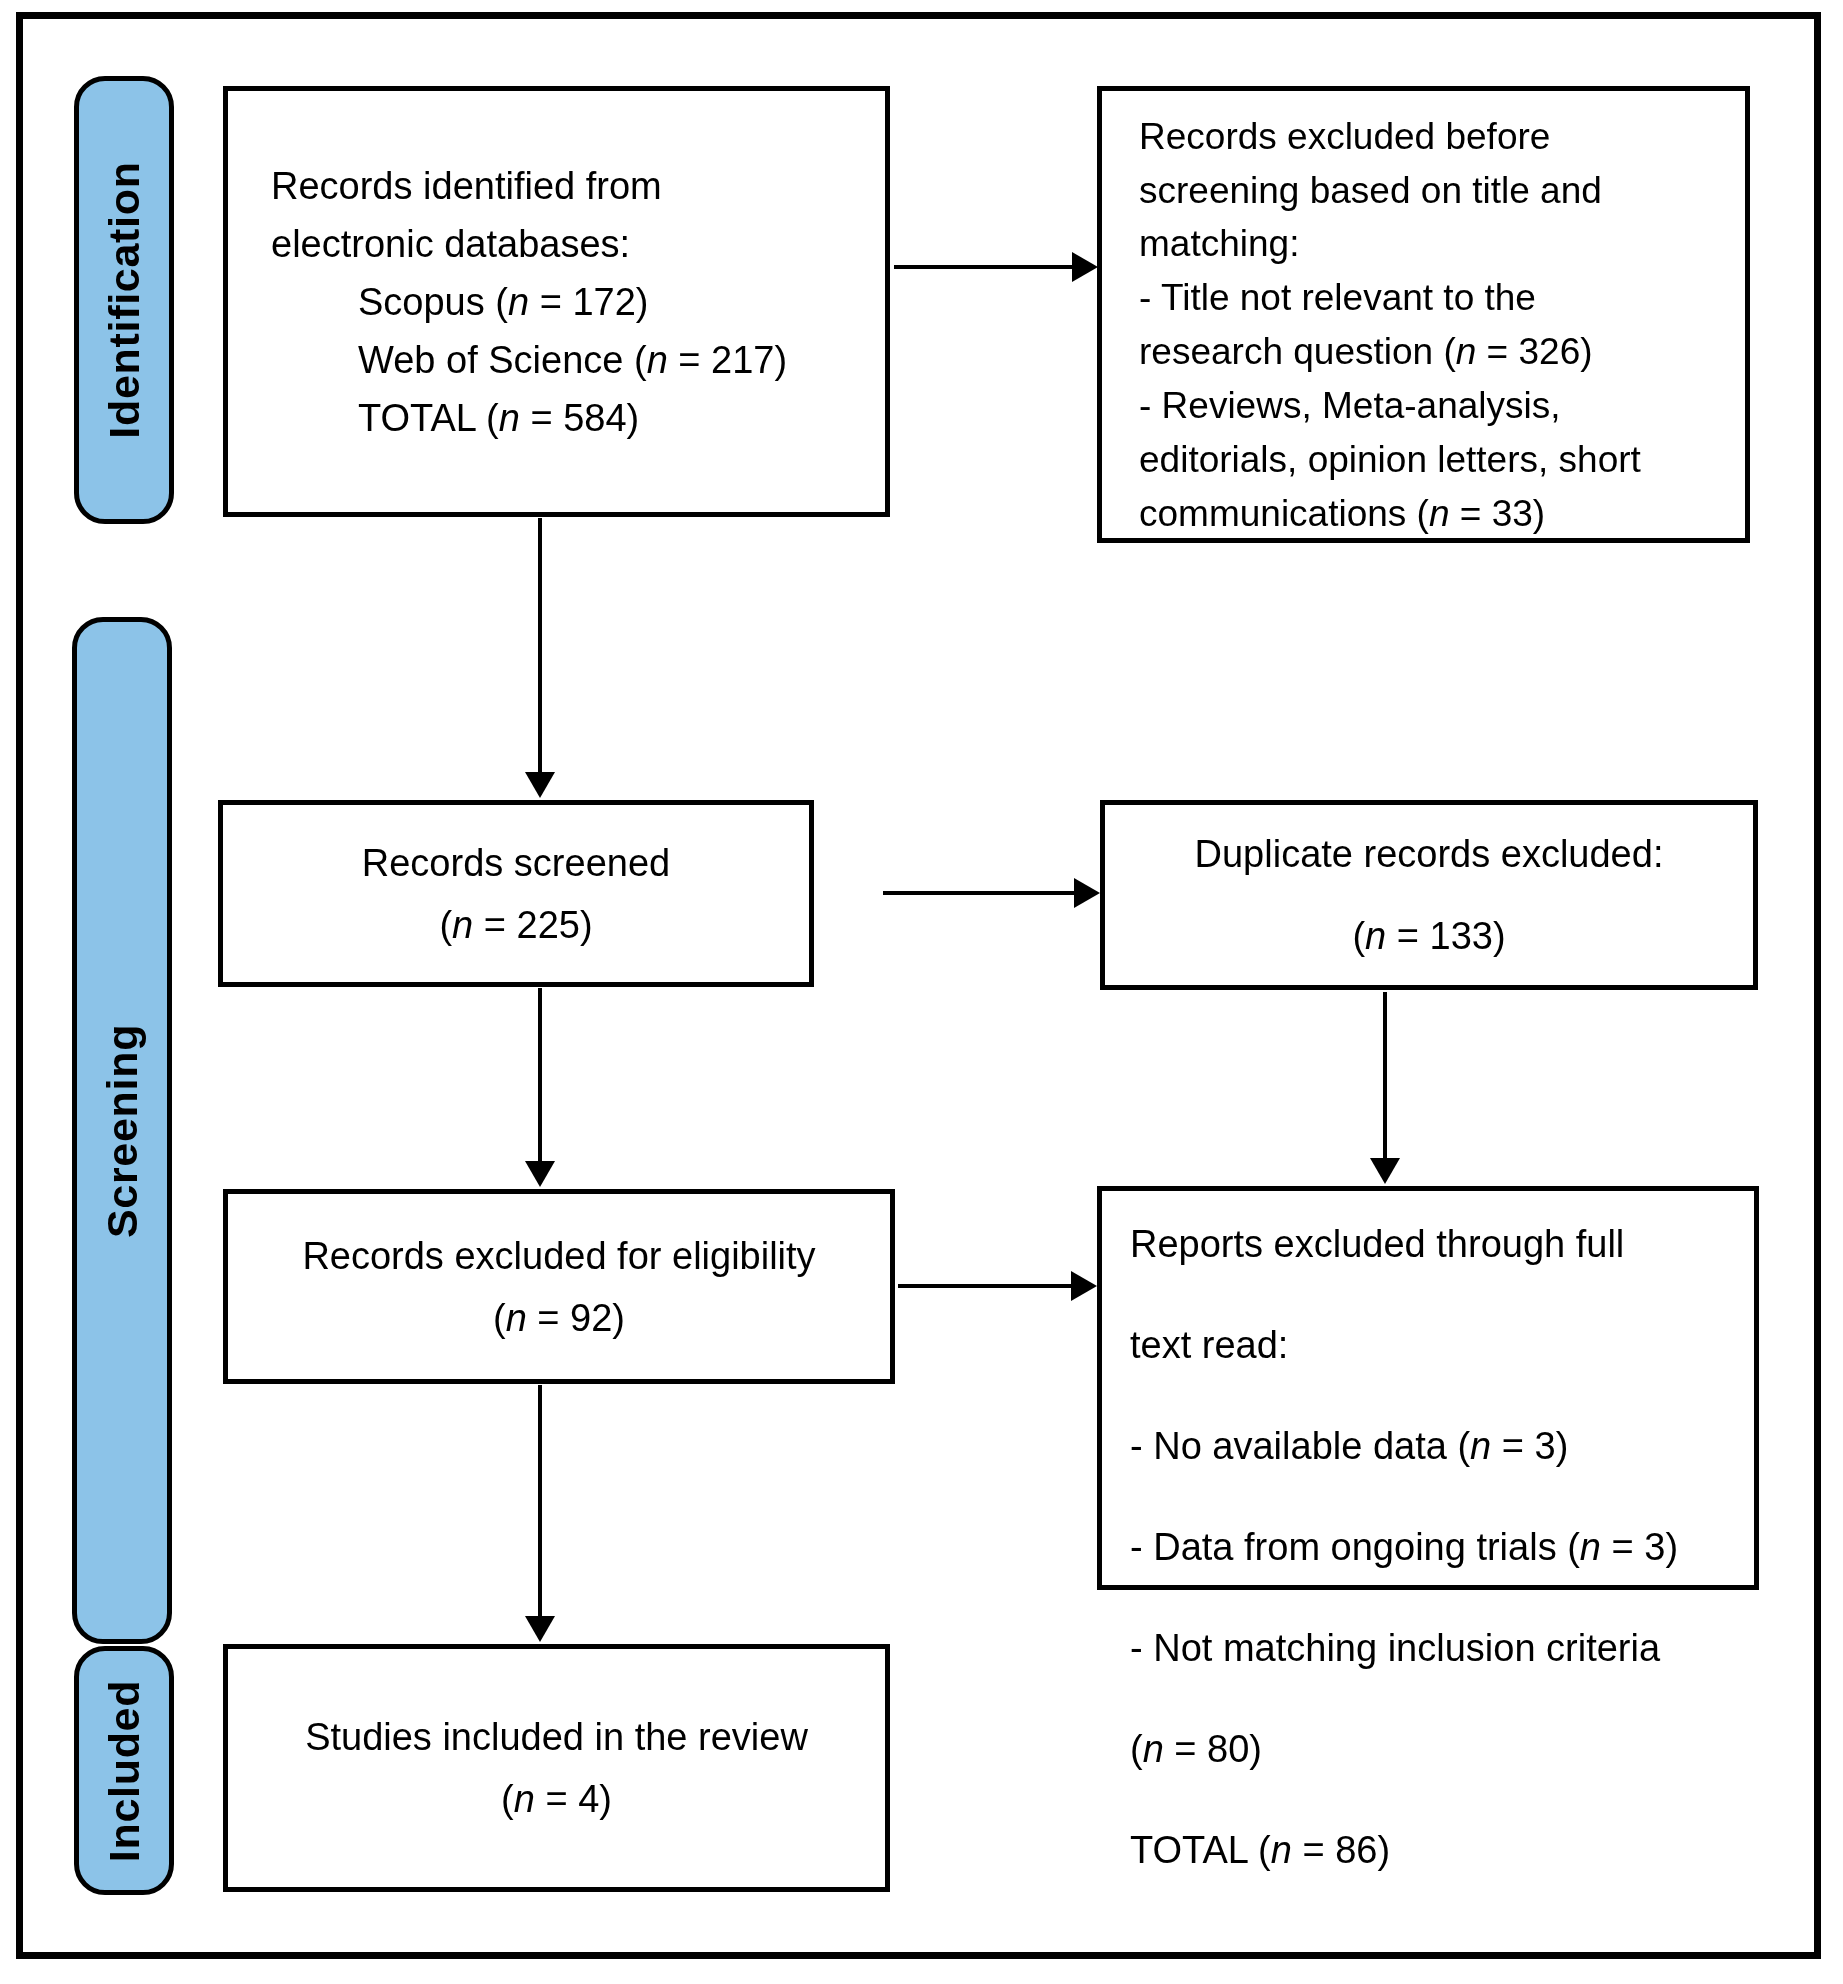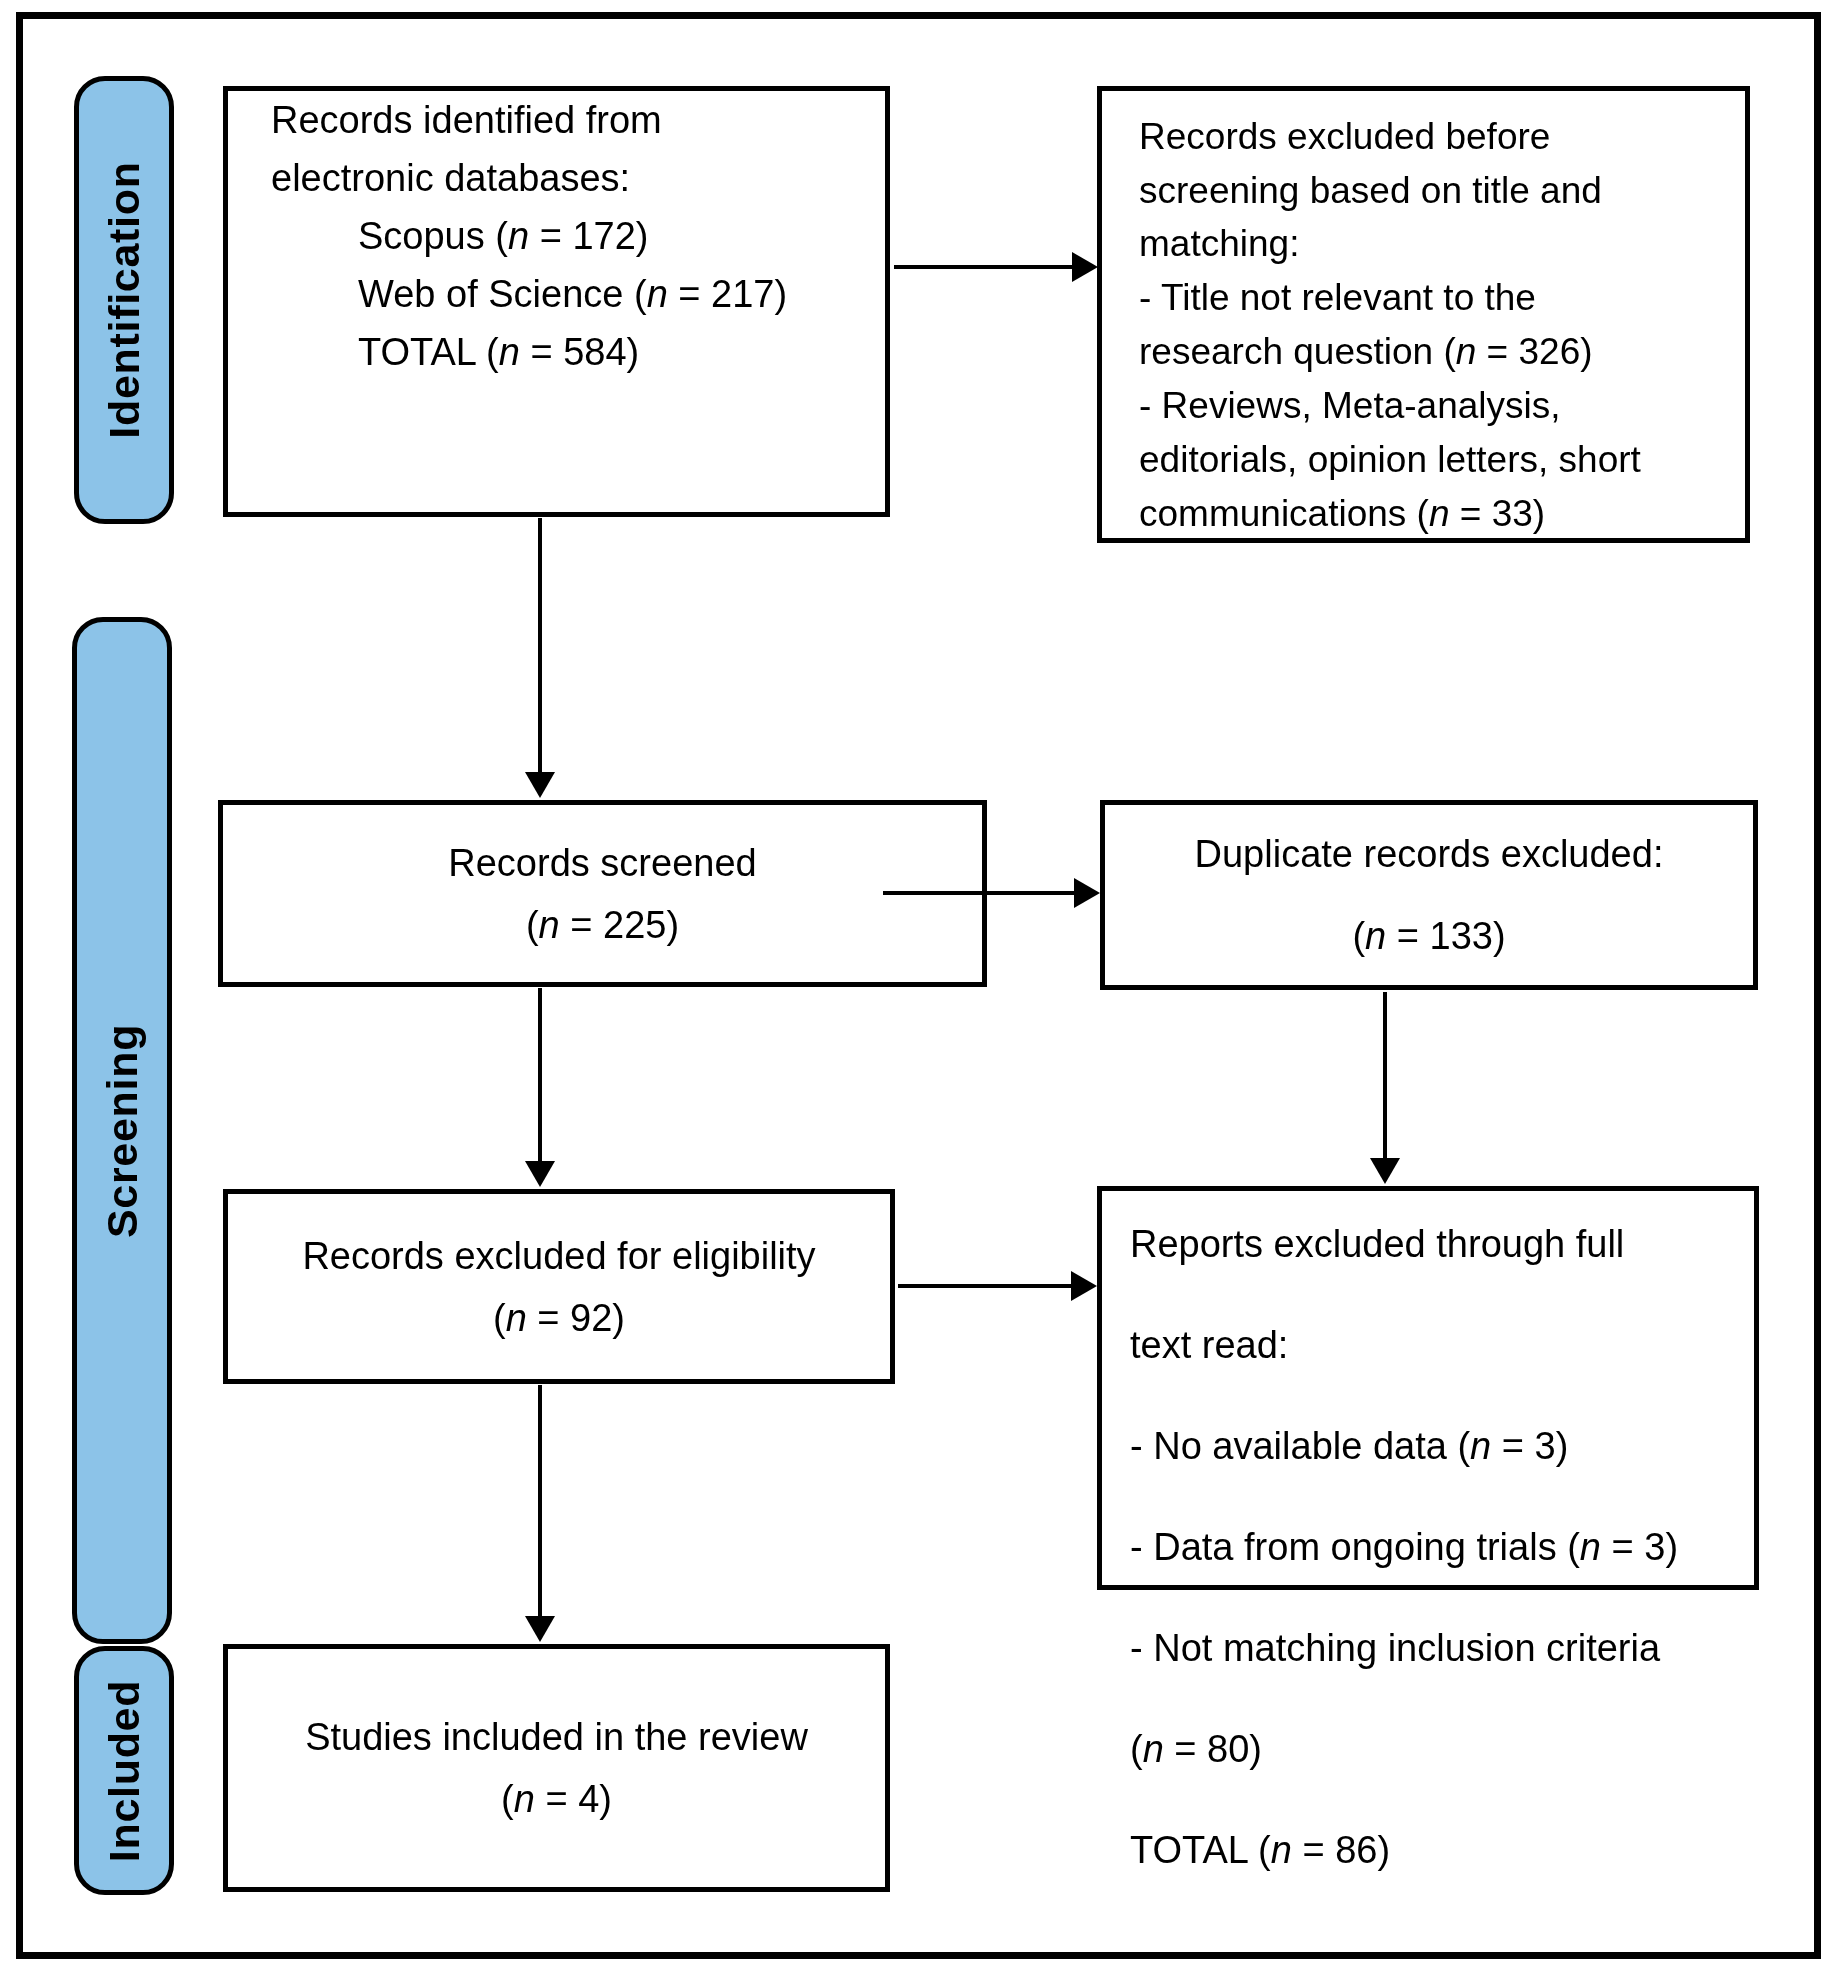--- a/index.html
+++ b/index.html
@@ -34,30 +34,30 @@
   #stage-screening{left:72px;top:617px;height:1027px;}
   #stage-included{left:74px;top:1646px;height:249px;}
 
   
   .box{
     position:absolute;background:var(--box-fill);border:5.9px solid var(--line);
     display:flex;flex-direction:column;
   }
   .box .line{font-size:38px;line-height:58px;}
   .box .line i{font-style:italic;}
-  .left-align{text-align:left;}
+  .left-align{justify-content:center;text-align:left;}
   .center-align{justify-content:center;text-align:center;}
   .top-align{justify-content:space-between;}
   .indent{padding-left:87px;}
   .indent2{padding-left:117px;}
 
   #box-identified{left:223px;top:86px;width:667px;height:431px;padding-left:43px;padding-right:14.7px;}
   #box-excluded-before{left:1097px;top:86px;width:653px;height:457px;padding:20.6px 19px 0 37px;}
   #box-excluded-before .line{font-size:37px;line-height:49px;}
-  #box-screened{left:218px;top:800px;width:769px;height:187px;}
+  #box-screened{left:218px;top:800px;width:596px;height:187px;}
   #box-screened .line,#box-duplicates .line,#box-assessed .line,#box-included-studies .line{line-height:62px;}
   #box-duplicates{left:1100px;top:800px;width:658px;height:190px;gap:20px;}
   #box-assessed{left:223px;top:1189px;width:672px;height:195px;}
   #box-excluded-fulltext{left:1097px;top:1186px;width:662px;height:404px;padding:26.5px 14.7px 0 28px;gap:48px;}
   #box-excluded-fulltext .line{font-size:38px;line-height:53px;}
   #box-included-studies{left:223px;top:1644px;width:667px;height:248px;}
 
   
   .arrow-h{position:absolute;height:32px;}
   .arrow-h .shaft{position:absolute;left:0;right:22px;top:50%;height:3.7px;margin-top:-1.8px;background:var(--line);}

